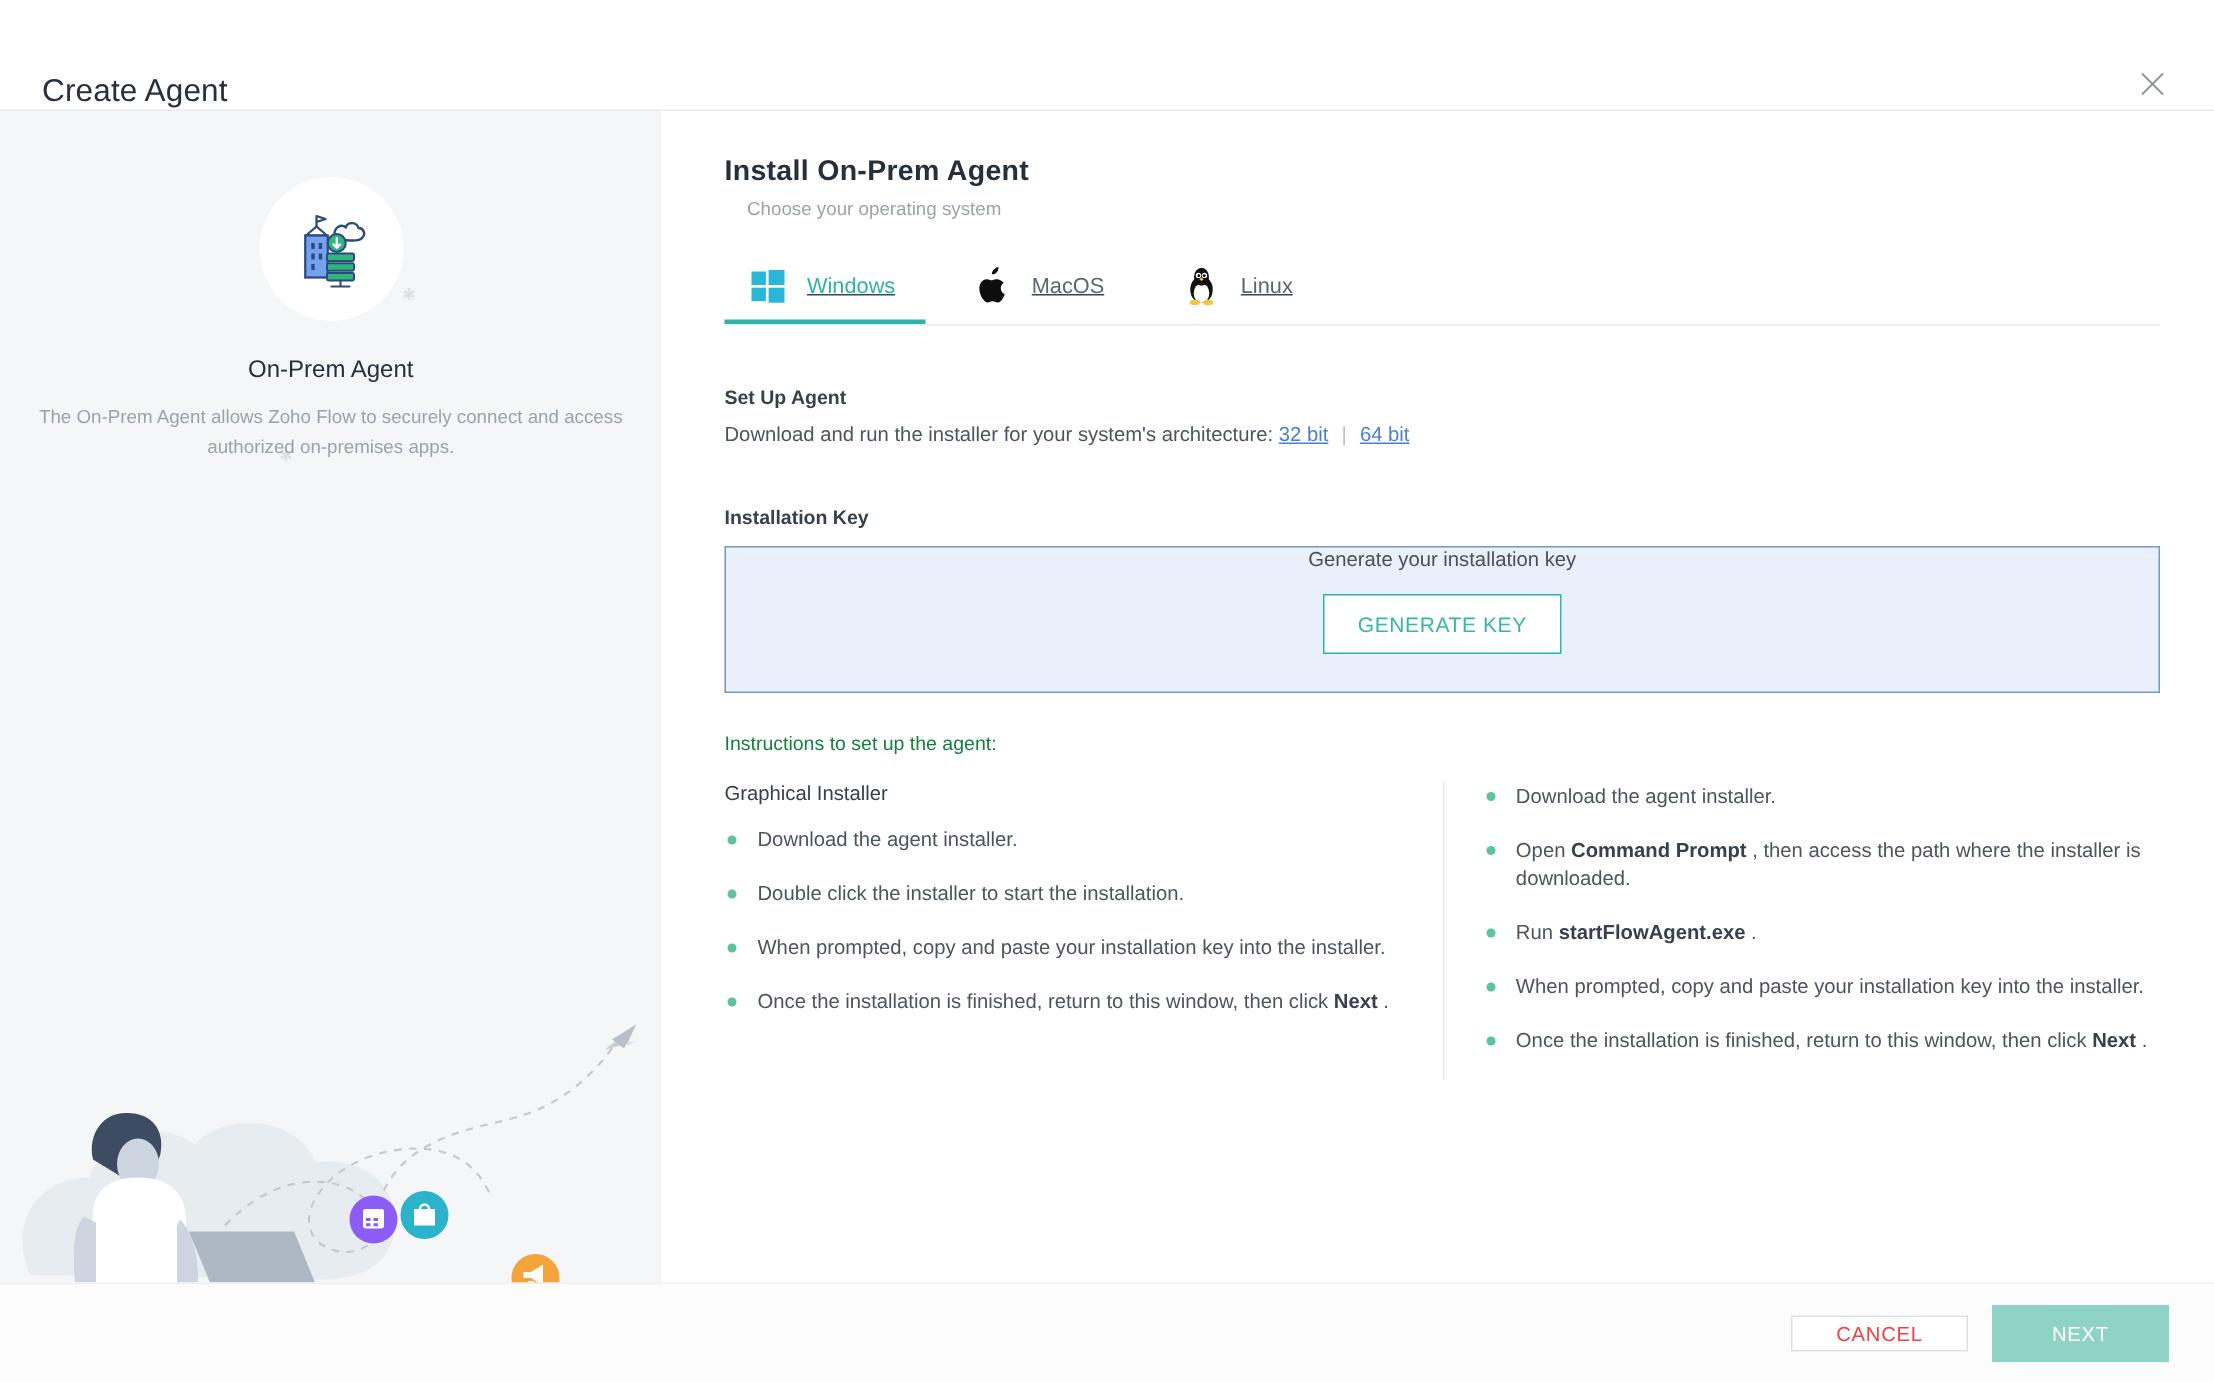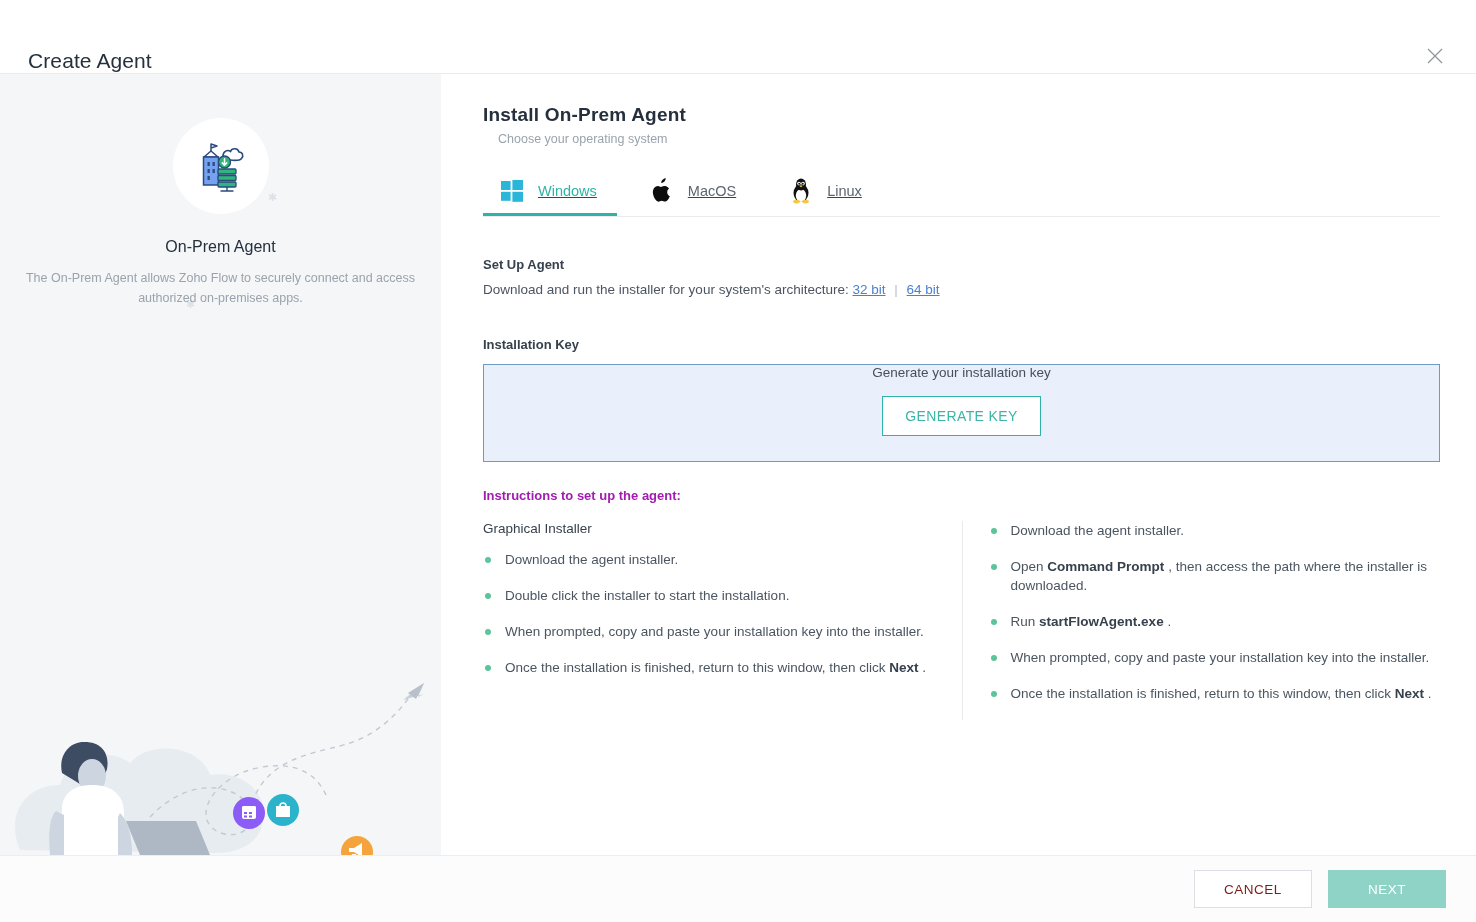--- a/index.html
+++ b/index.html
@@ -221,22 +221,22 @@
     letter-spacing: .4px;
     padding: 11px 22px;
     cursor: pointer;
     font-family: "Liberation Sans", sans-serif;
   }
 
   
   .instructions-title {
     margin-top: 26px;
     font-size: 13px;
-    font-weight: 700;
-    color: #a21caf;
+    font-weight: 400;
+    color: #15803d;
   }
   .cols {
     margin-top: 18px;
     display: flex;
   }
   .col {
     box-sizing: border-box;
   }
   .col-left { width: 505px; padding-right: 30px; }
   .col-right { width: 505px; padding-left: 26px; border-left: 1px solid #e8eaed; }
@@ -277,24 +277,24 @@
     border-top: 1px solid #eceef0;
     background: #fcfcfd;
     display: flex;
     align-items: center;
     justify-content: flex-end;
     padding-right: 30px;
     box-sizing: border-box;
   }
   .btn-cancel {
     width: 118px;
-    height: 38px;
+    height: 24px;
     background: #fff;
     border: 1px solid #dcdfe3;
-    color: #7f1d1d;
+    color: #ef4444;
     font-size: 13.5px;
     letter-spacing: .5px;
     cursor: pointer;
     font-family: "Liberation Sans", sans-serif;
   }
   .btn-next {
     width: 118px;
     height: 38px;
     margin-left: 16px;
     background: #8ed3c6;

